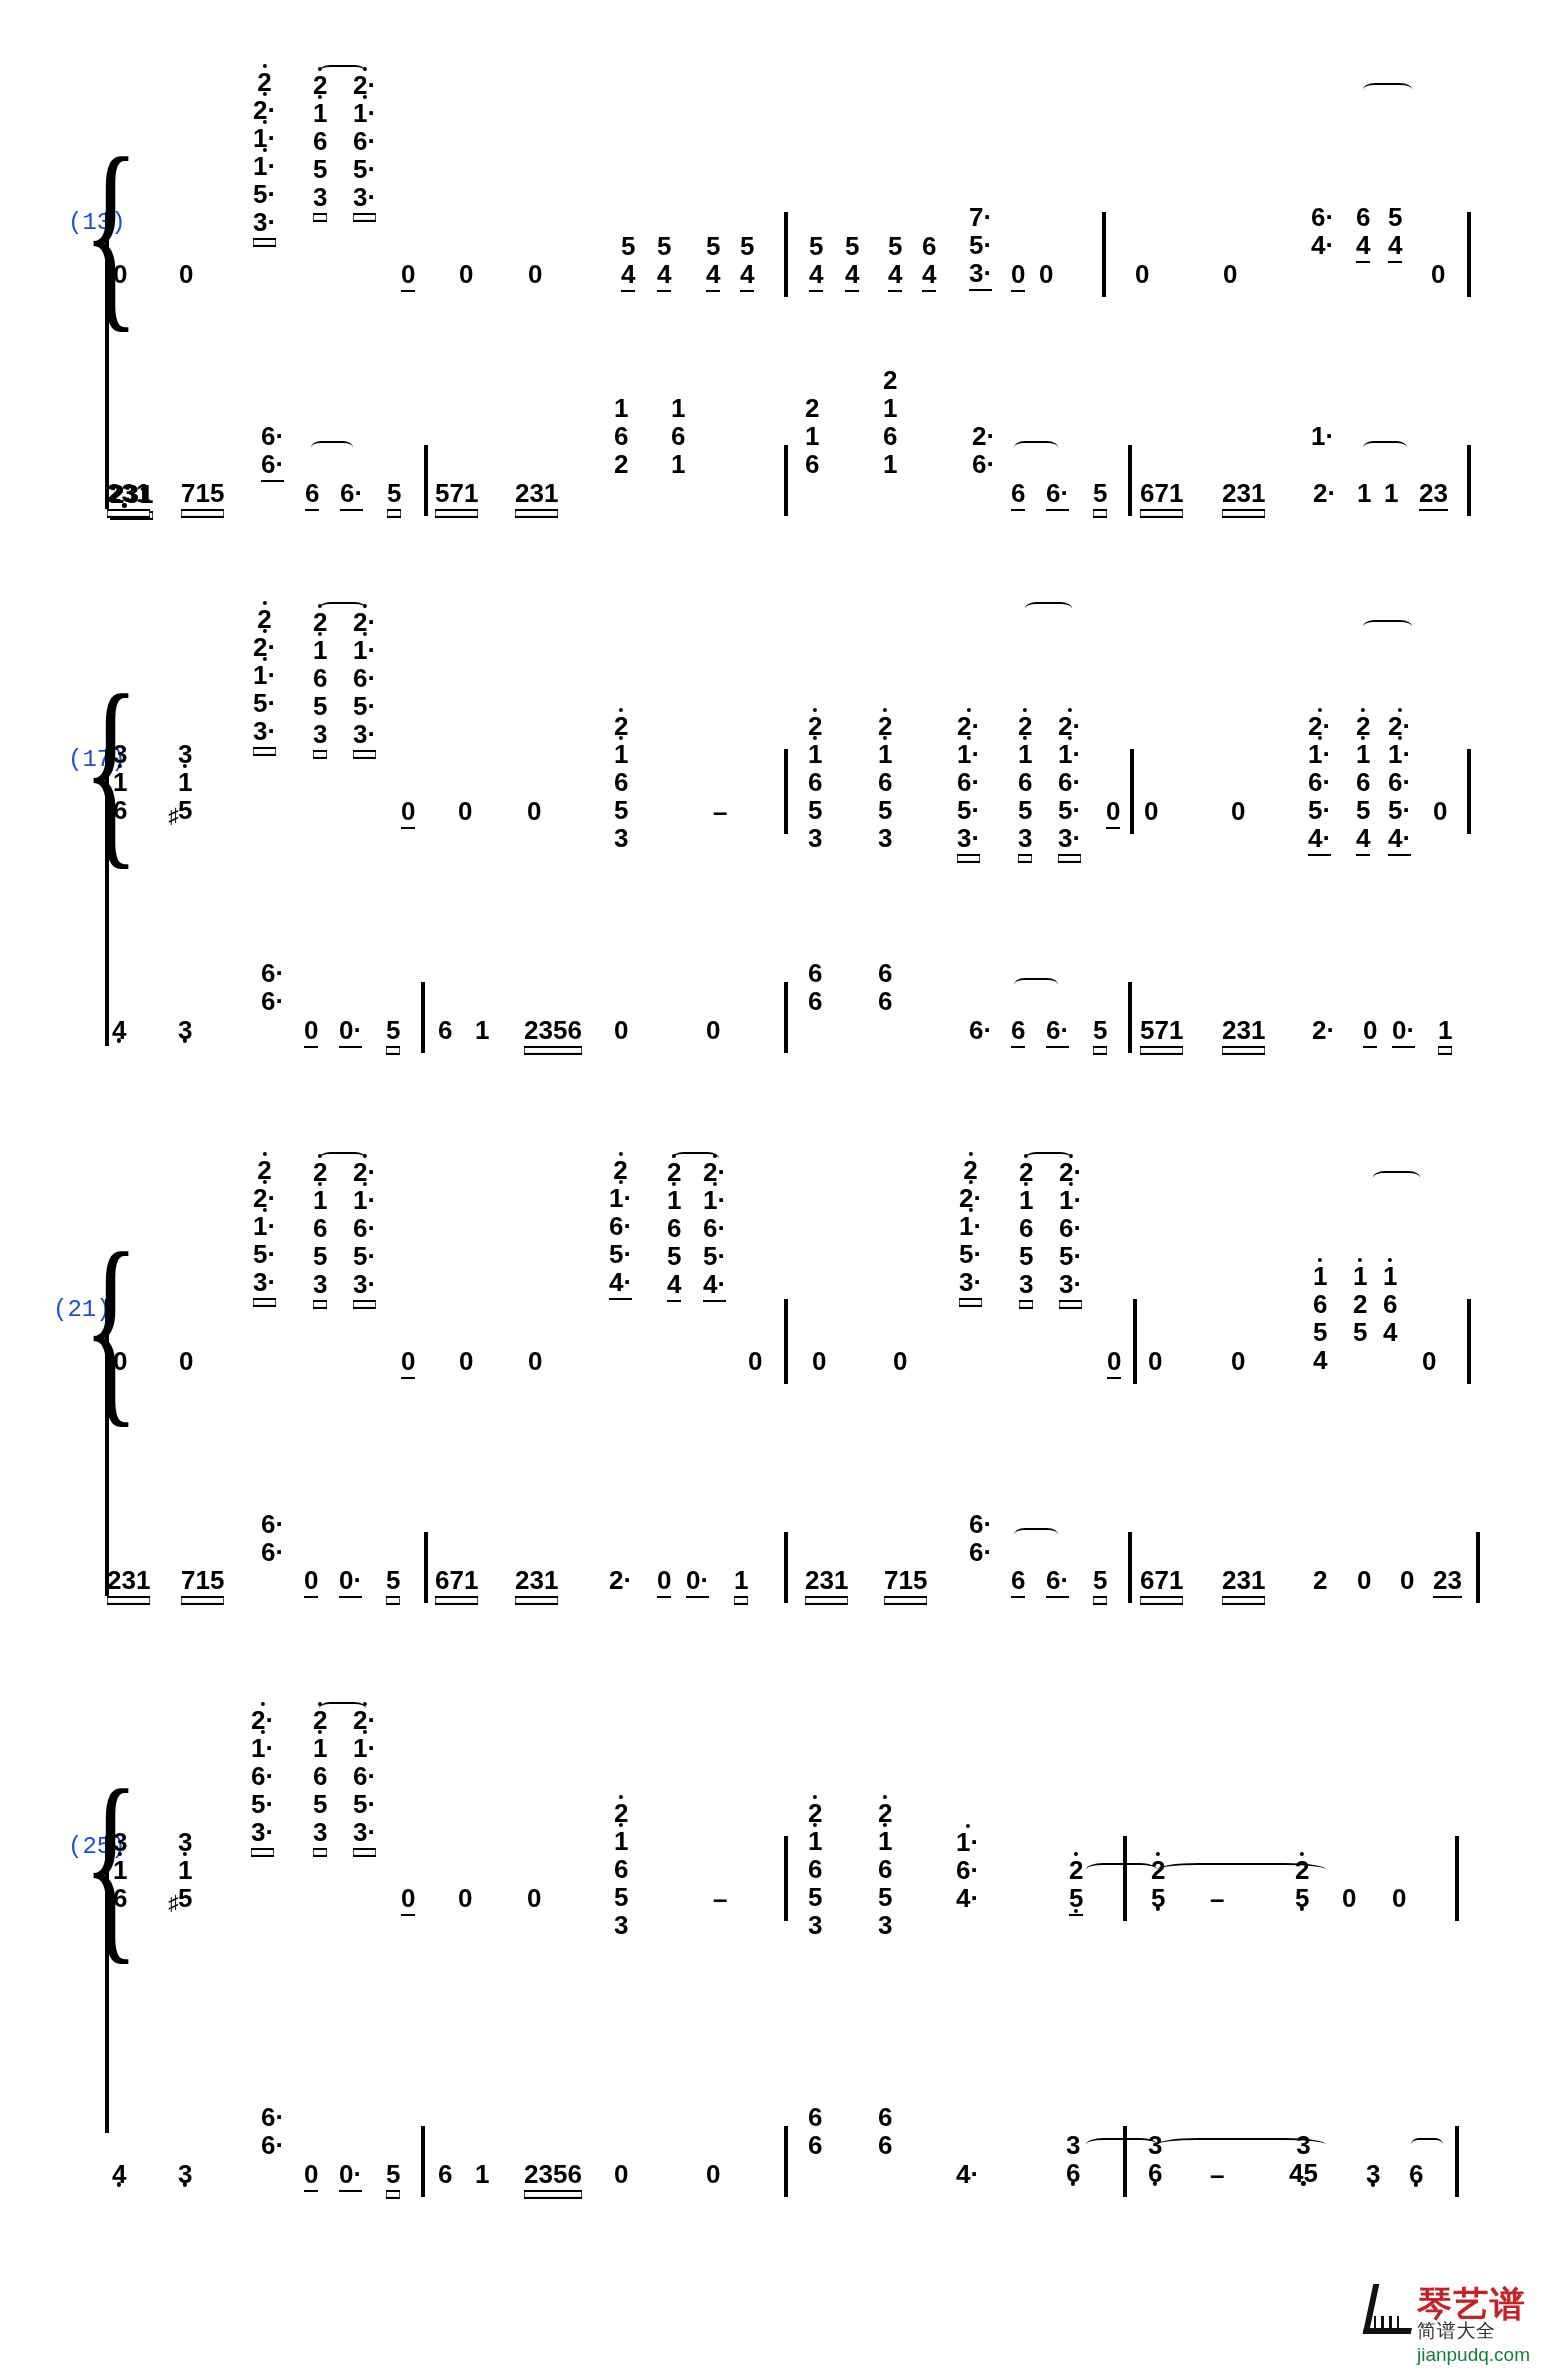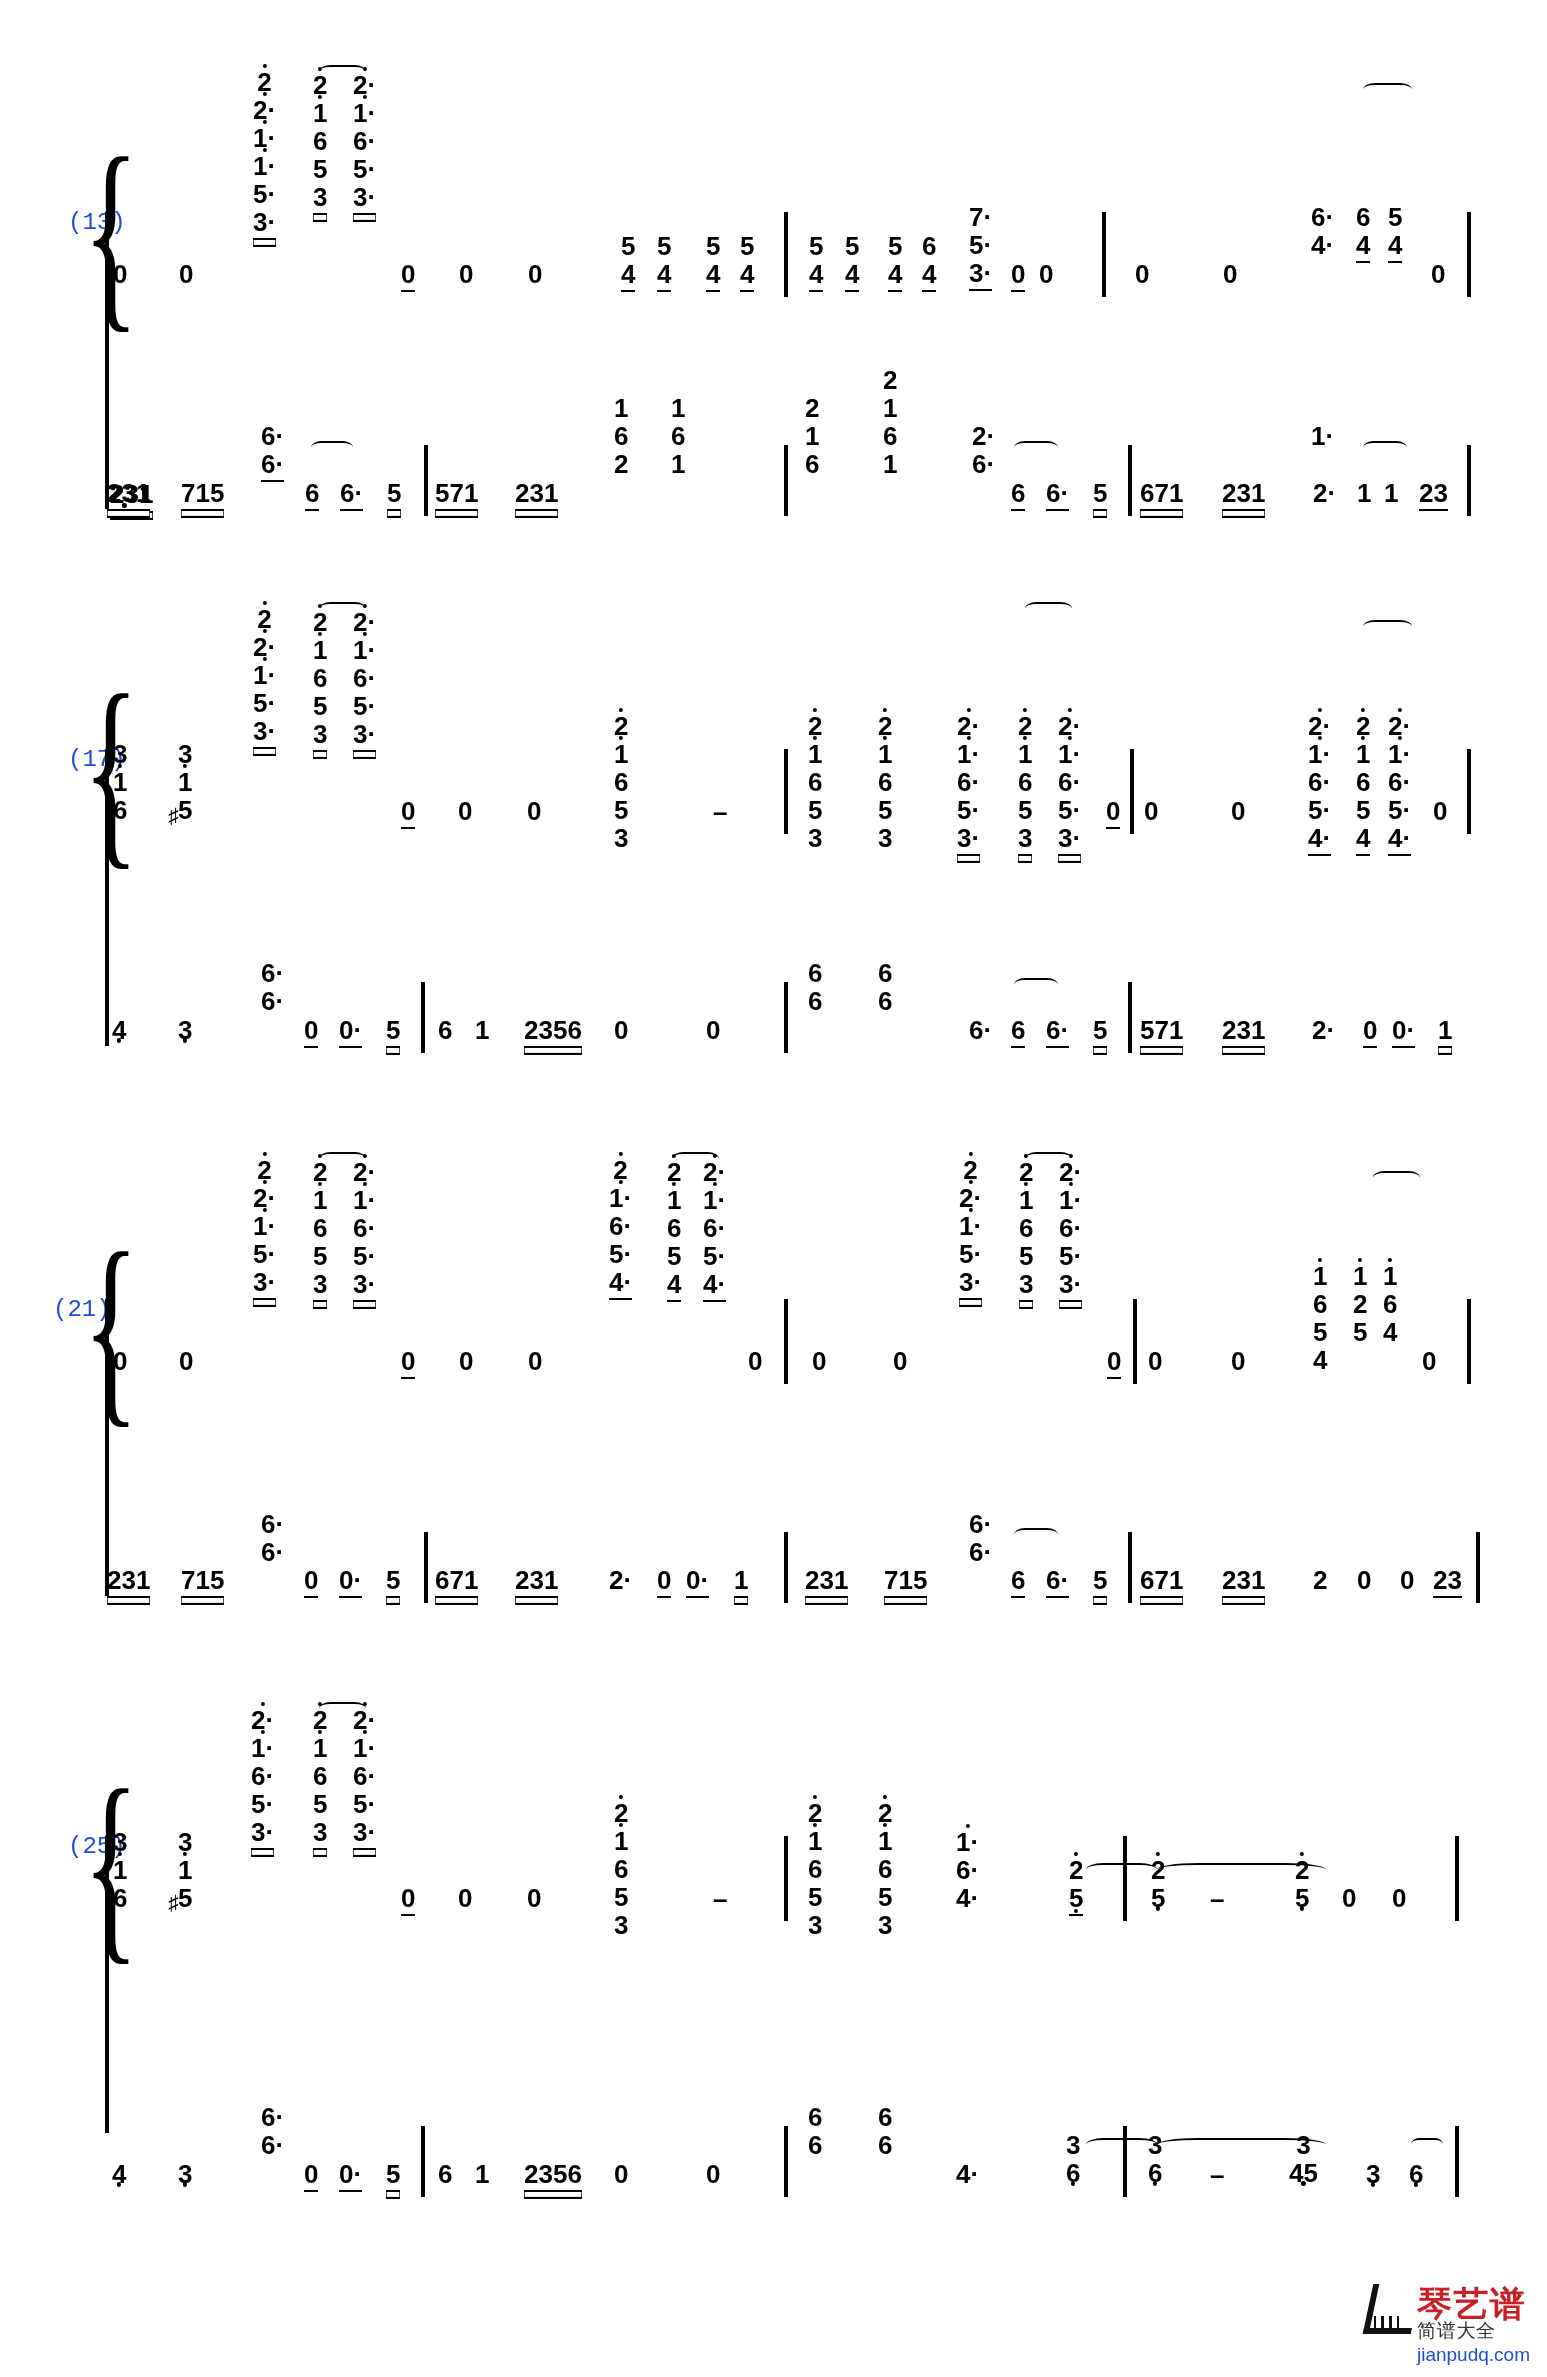--- a/index.html
+++ b/index.html
@@ -997,17 +997,17 @@
       <div class="wm-harp"></div>
       <div class="wm-strings">
         <i style="left:0"></i>
           <i style="left:7.8px"></i>
           <i style="left:15.5px"></i>
           <i style="left:23px"></i>
       </div>
       <div class="wm-cn">琴艺谱</div>
       <div class="wm-sub">简谱大全</div>
     </div>
-    <div style="font-size:19px;color:#1d4ed8;font-family:'Liberation Sans',sans-serif;text-align:right;">jianpudq.com</div>
+    <div style="font-size:19px;color:#15803d;font-family:'Liberation Sans',sans-serif;text-align:right;">jianpudq.com</div>
   </div>
 
 </div>
 
 
 </body></html>

